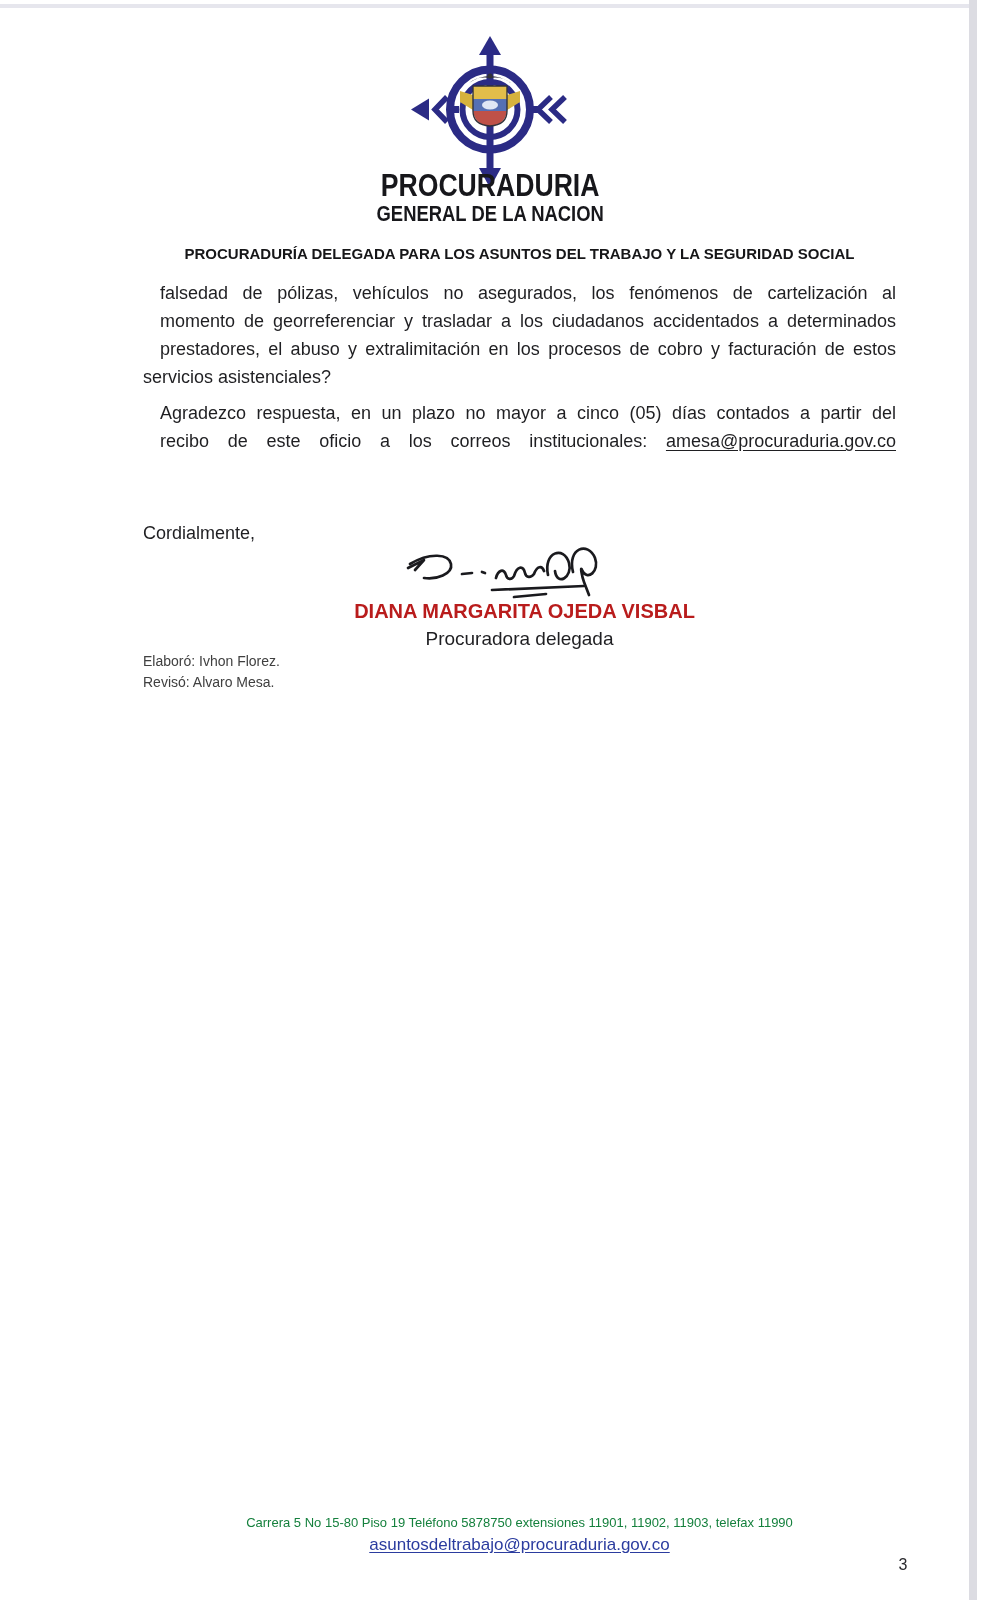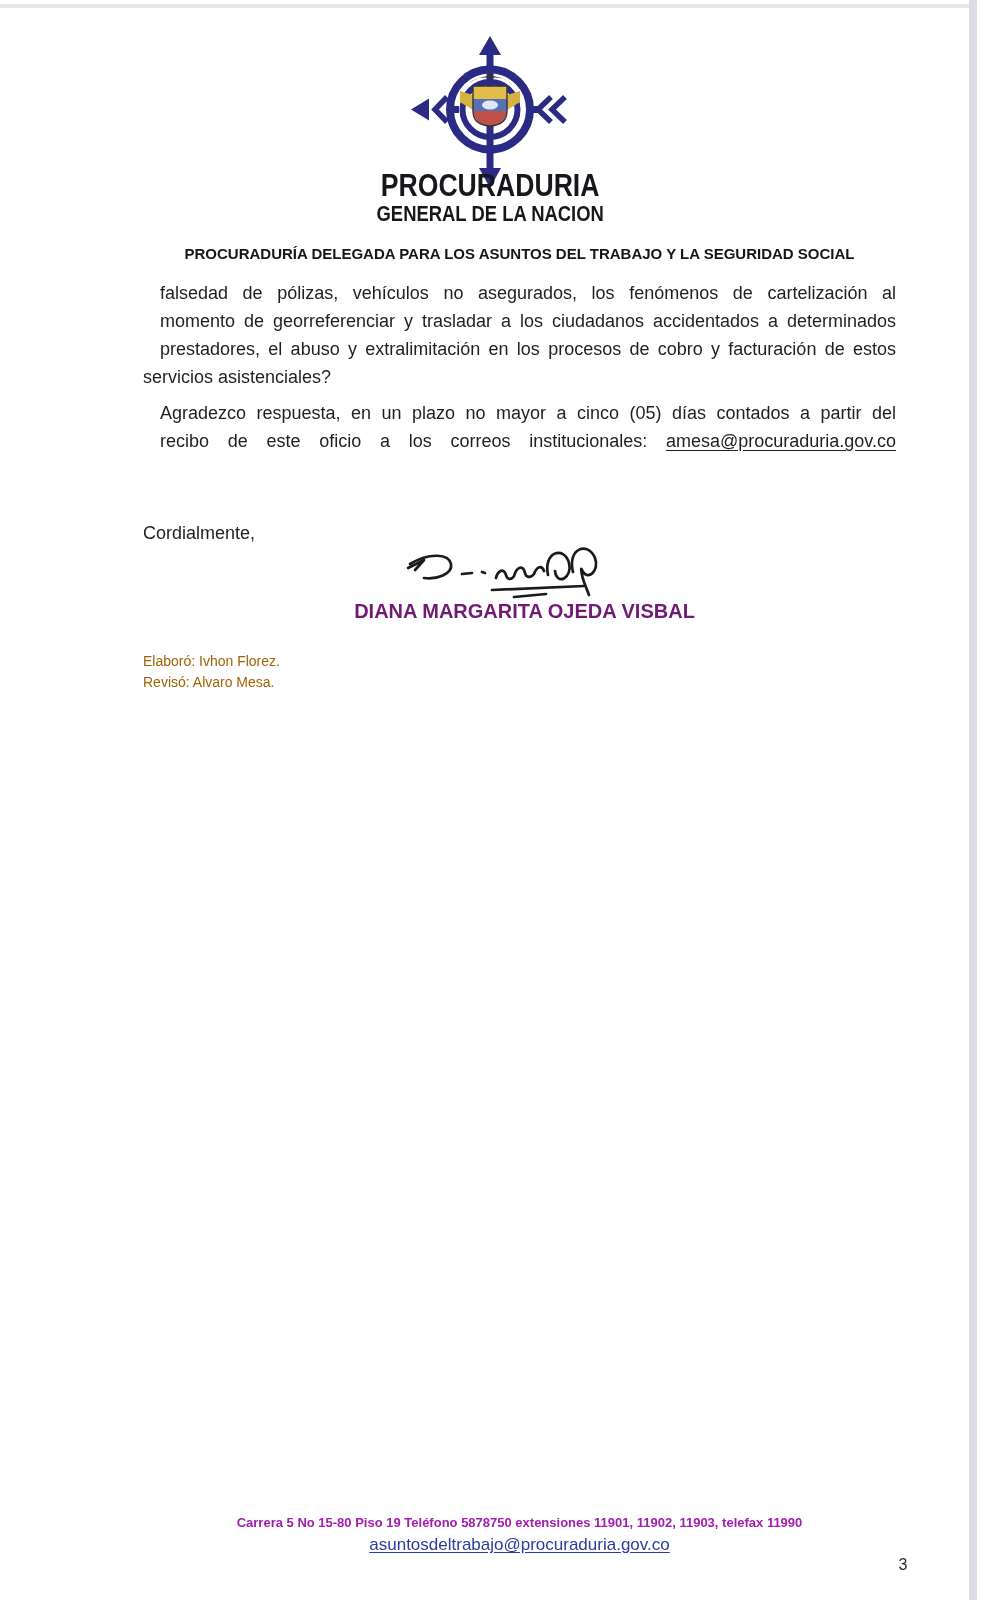--- a/index.html
+++ b/index.html
@@ -54,34 +54,34 @@
   .just { text-align: justify; margin-left: 17px; }
   .just::after { content: ""; display: inline-block; width: 100%; height: 0; }
   .ul { text-decoration: underline; text-underline-offset: 3px; }
 
   .closing { position: absolute; top: 507px; left: 143px; font-size: 18px; margin-top: 16px; }
 
   .sig { position: absolute; top: 544px; left: 396px; }
 
   .sig-name {
     position: absolute; top: 600px; left: 143px; width: 763px;
-    text-align: center; font-size: 20px; font-weight: bold; color: #701a75;
+    text-align: center; font-size: 20px; font-weight: bold; color: #b91c1c;
   }
   .sig-title {
     position: absolute; top: 628px; left: 143px; width: 753px;
     text-align: center; font-size: 19px;
   }
 
-  .note { position: absolute; left: 143px; font-size: 14px; color: #a16207; }
+  .note { position: absolute; left: 143px; font-size: 14px; color: #404040; }
   .note1 { top: 653px; }
   .note2 { top: 674px; }
 
   .f-addr {
     position: absolute; top: 1515px; left: 143px; width: 753px;
-    text-align: center; font-size: 13px; font-weight: bold; color: #a21caf;
+    text-align: center; font-size: 13px; font-weight: normal; color: #15803d;
   }
   .f-mail {
     position: absolute; top: 1535px; left: 143px; width: 753px;
     text-align: center; font-size: 17px;
     text-decoration: underline; text-underline-offset: 2px;
   }
   .pagenum {
     position: absolute; top: 1556px; left: 890px; width: 26px;
     font-size: 16px; color: #2a2a2e; text-align: center;
   }
@@ -153,20 +153,21 @@
     <path d="M66,30 l10,-1"></path>
     <path d="M86,28 l3,1"></path>
     <path d="M100,34 c2,-8 8,-10 10,-3 c1,5 6,5 8,1 c3,-10 9,-11 11,-3 c1,5 6,5 9,1 c3,-8 8,-9 10,-3"></path>
     <path d="M152,31 c-5,-23 16,-30 21,-12 c4,14 -12,24 -14,8"></path>
     <path d="M177,28 c-6,-24 15,-31 22,-14 c5,13 -8,24 -13,12 c-2,-5 0,7 2,12 l5,13"></path>
     <path d="M96,46 l92,-4"></path>
     <path d="M118,53 l32,-3"></path>
   </svg>
 
   <div class="sig-name">DIANA MARGARITA OJEDA VISBAL</div>
+  <div class="sig-title">Procuradora delegada</div>
 
   <div class="note note1">Elaboró: Ivhon Florez.</div>
   <div class="note note2">Revisó: Alvaro Mesa.</div>
 
   <div class="f-addr">Carrera 5 No 15-80 Piso 19 Teléfono 5878750 extensiones 11901, 11902, 11903, telefax 11990</div>
   <div class="f-mail" style="color: rgb(43, 60, 159);">asuntosdeltrabajo@procuraduria.gov.co</div>
 
   <div class="pagenum">3</div>
 
 </div>

